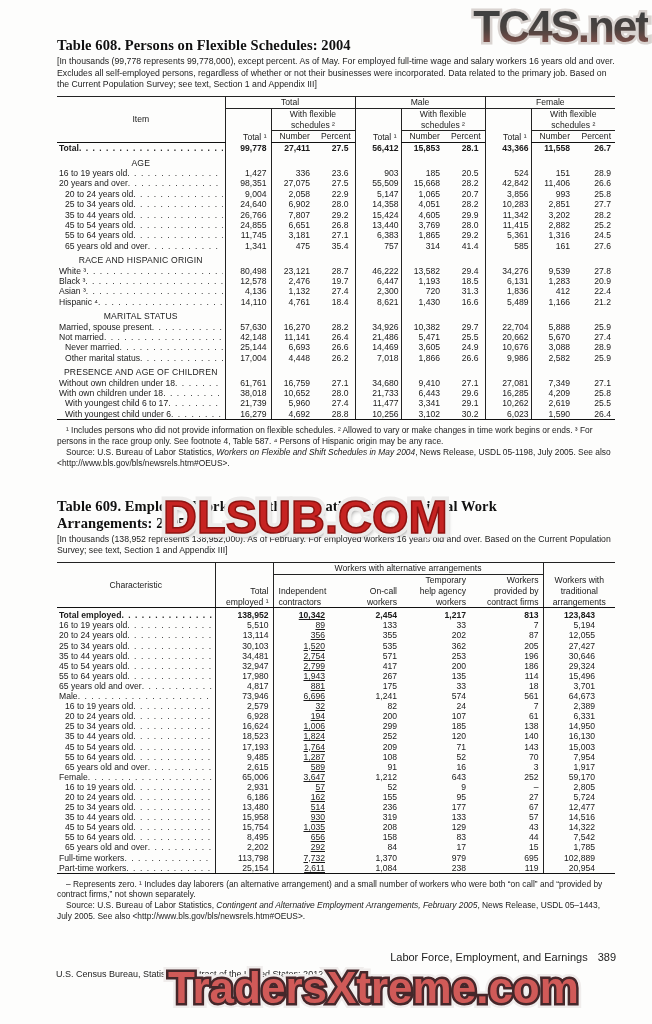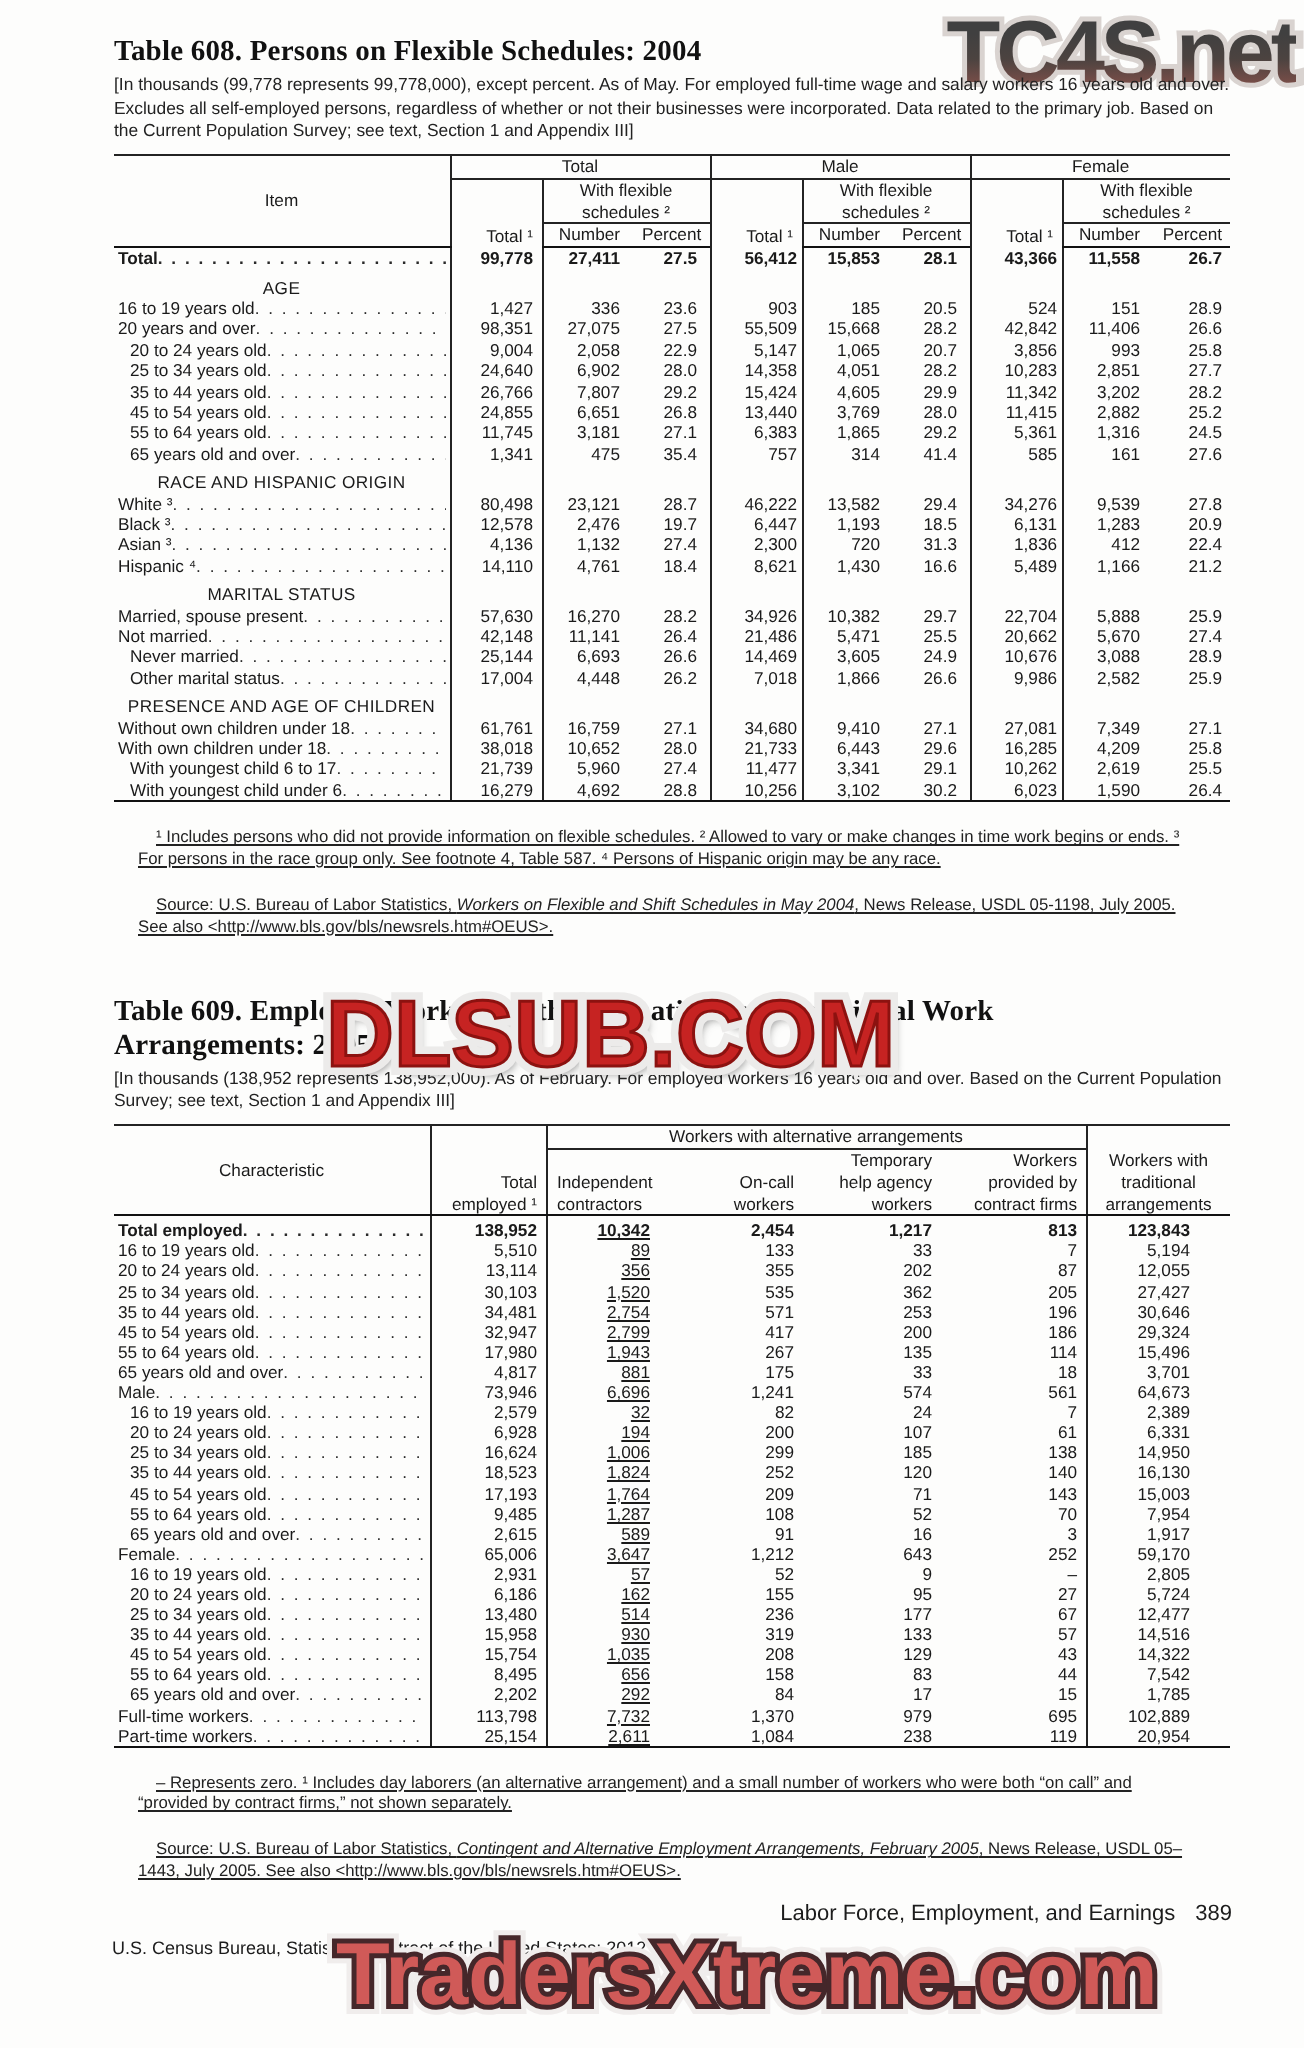--- a/index.html
+++ b/index.html
@@ -9,21 +9,21 @@
     font-family:"Liberation Sans",sans-serif;
     -webkit-font-smoothing:antialiased;
   }
   .content{position:absolute;left:57px;top:0;width:558px;}
 
   
   .tbl-title{
     font-family:"Liberation Serif",serif;font-weight:bold;
     font-size:14.5px;line-height:1.12;letter-spacing:.1px;color:#111;
   }
-  .title-608{margin-top:18px;}
+  .title-608{margin-top:37px;}
   .title-609{margin-top:30px;max-width:492px;}
   .tbl-note{font-size:8.7px;line-height:1.3;margin-top:3px;color:#222;}
 
   
   table{border-collapse:collapse;table-layout:fixed;width:558px;margin-top:6px;}
   th,td{font-size:8.6px;font-weight:normal;padding:0 2px;color:#1a1a1a;vertical-align:bottom;}
   thead th{line-height:1.25;}
   tbody td{line-height:10.4px;white-space:nowrap;}
   .t609 tbody td{line-height:10.1px;}
 
@@ -56,21 +56,21 @@
   .leader{flex:1;overflow:hidden;white-space:nowrap;color:#2a2a2a;}
   .leader::after{content:" . . . . . . . . . . . . . . . . . . . . . . . . . . . . . . . . . . . . . . . . . . . . .";letter-spacing:1px;}
   .ind1 .lblflex{padding-left:6px;}
   tr.bold td{font-weight:bold;}
   td.section-label{text-align:center;font-size:8.6px;letter-spacing:.2px;padding-top:4px;white-space:nowrap;}
   tr.spacer td{line-height:4.5px;font-size:2px;}
   tr.first-data td{padding-top:2px;}
 
   
   .fn{font-size:8.4px;line-height:1.28;margin-top:5px;color:#222;}
-  .fn p{margin:12px;text-indent:9px;text-decoration:underline;}
+  .fn p{margin:0;text-indent:9px;}
   .fn .it{font-style:italic;}
 
   
   .footer-line1{position:absolute;top:951px;right:36px;font-size:11px;color:#1c1c1c;}
   .footer-line1 .pgnum{margin-left:10px;}
   .footer-line2{position:absolute;top:969px;left:56px;font-size:9px;color:#1c1c1c;}
 
   
   .wm{position:absolute;font-weight:bold;white-space:nowrap;pointer-events:none;}
   .wm span{position:absolute;left:0;top:0;text-align:right;}

